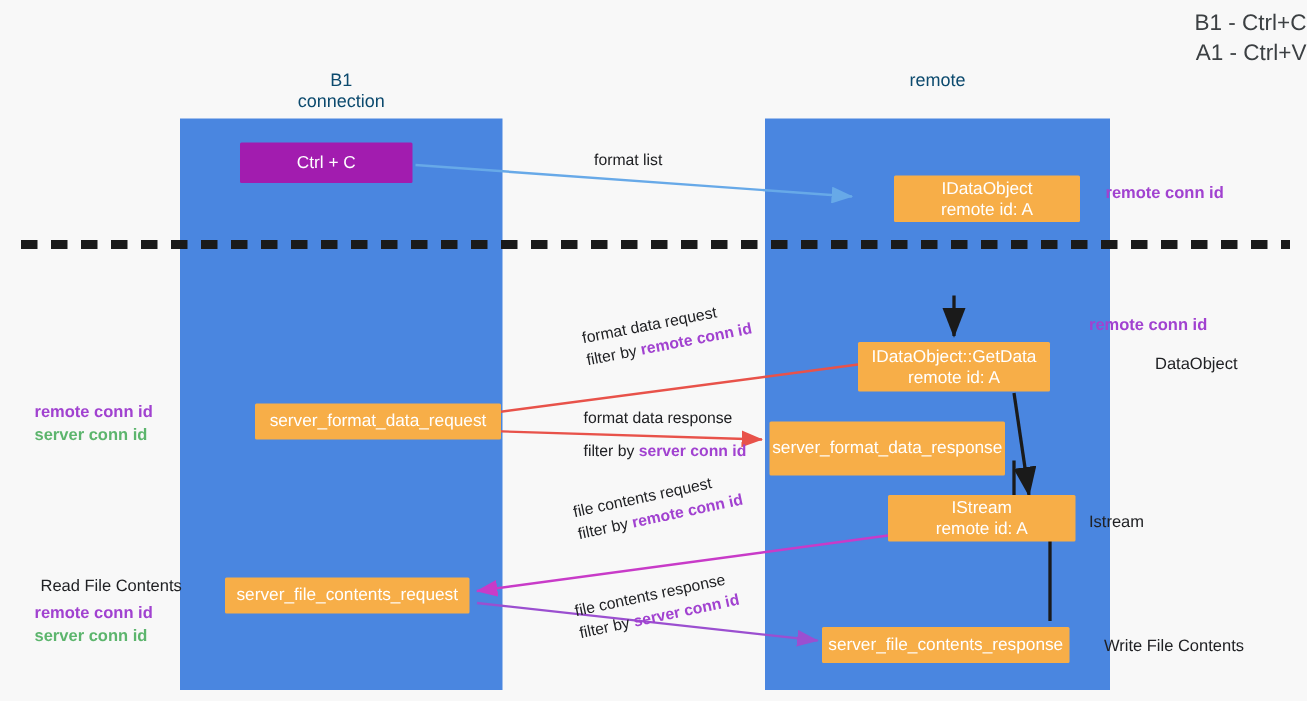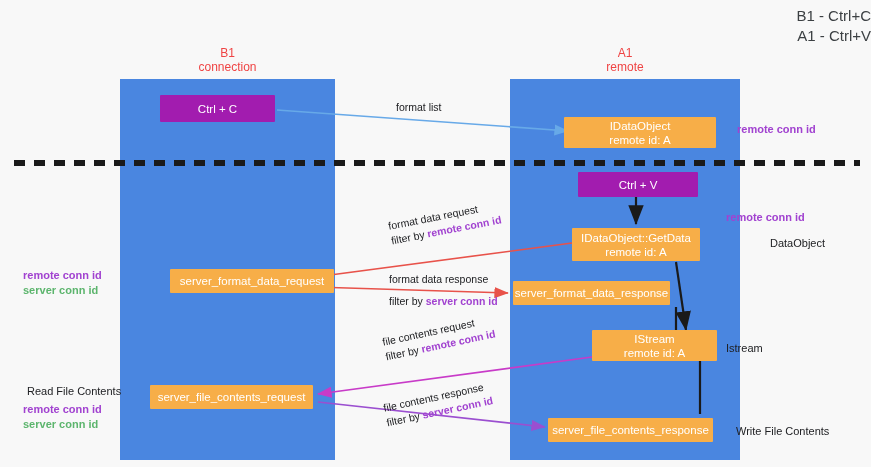--- a/index.html
+++ b/index.html
@@ -11,21 +11,21 @@
     position:relative;
   }
   #stage{position:absolute;left:0;top:0;width:871px;height:467px;}
   #svg-layer{position:absolute;left:0;top:0;width:871px;height:467px;pointer-events:none;}
 
   .title{
     position:absolute;left:0;top:6px;width:871px;
     text-align:right;font-size:15px;color:#3c4043;line-height:20px;
   }
   .col-head{
-    position:absolute;text-align:center;font-size:12px;color:#ef4444;line-height:14px;
+    position:absolute;text-align:center;font-size:12px;color:#0c4a6e;line-height:14px;
   }
   .lane{
     position:absolute;background:#4a86e0;
   }
   .node{
     position:absolute;
     display:flex;align-items:center;justify-content:center;
     text-align:center;
     color:#ffffff;font-size:11.5px;line-height:14px;
     border-radius:1px;
@@ -58,21 +58,20 @@
   <div class="title">
     <div>B1 - Ctrl+C</div>
     <div>A1 - Ctrl+V</div>
   </div>
 
   <div class="col-head" style="left:120px;top:46px;width:215px;">
     <div>B1</div>
     <div>connection</div>
   </div>
   <div class="col-head" style="left:510px;top:46px;width:230px;">
-    <div>A1</div>
     <div>remote</div>
   </div>
 
   <div class="lane" style="left:120px;top:79px;width:215px;height:381px;"></div>
   <div class="lane" style="left:510px;top:79px;width:230px;height:381px;"></div>
 
   <svg id="svg-layer" viewBox="0 0 871 467">
     <defs>
       <marker id="ah-blue" markerWidth="9" markerHeight="7" refX="8.5" refY="3.5" orient="auto">
         <polygon points="0 0, 9 3.5, 0 7" fill="#67a9e8"></polygon>
@@ -107,35 +106,34 @@
 
     <line x1="318" y1="402" x2="545" y2="427" stroke="#9b4fd0" stroke-width="1.6" marker-end="url(#ah-purple)"></line>
 
     <line x1="700" y1="360" x2="700" y2="414" stroke="#1a1a1a" stroke-width="2.2"></line>
 
     <line x1="676" y1="307" x2="676" y2="330" stroke="#1a1a1a" stroke-width="2.2"></line>
   </svg>
 
   <div class="node green" style="left:160px;top:95px;width:115px;height:27px;">Ctrl + C</div>
 
-  <div class="node orange" style="left:564px;top:117px;width:152px;height:31px;flex-direction:column;text-align:right;">
+  <div class="node orange" style="left:596px;top:117px;width:124px;height:31px;flex-direction:column;text-align:right;">
     <span>IDataObject</span>
     <span>remote id: A</span>
   </div>
 
-  <div class="node green" style="left:578px;top:172px;width:120px;height:25px;">Ctrl + V</div>
 
   <div class="node orange" style="left:572px;top:228px;width:128px;height:33px;flex-direction:column;">
     <span>IDataObject::GetData</span>
     <span>remote id: A</span>
   </div>
 
   <div class="node orange" style="left:150px;top:269px;width:164px;height:24px;margin-left:20px;">server_format_data_request</div>
 
-  <div class="node orange" style="left:513px;top:281px;width:157px;height:24px;">server_format_data_response</div>
+  <div class="node orange" style="left:513px;top:281px;width:157px;height:36px;">server_format_data_response</div>
 
   <div class="node orange" style="left:592px;top:330px;width:125px;height:31px;flex-direction:column;">
     <span>IStream</span>
     <span>remote id: A</span>
   </div>
 
   <div class="node orange" style="left:150px;top:385px;width:163px;height:24px;">server_file_contents_request</div>
 
   <div class="node orange" style="left:548px;top:418px;width:165px;height:24px;">server_file_contents_response</div>
 

